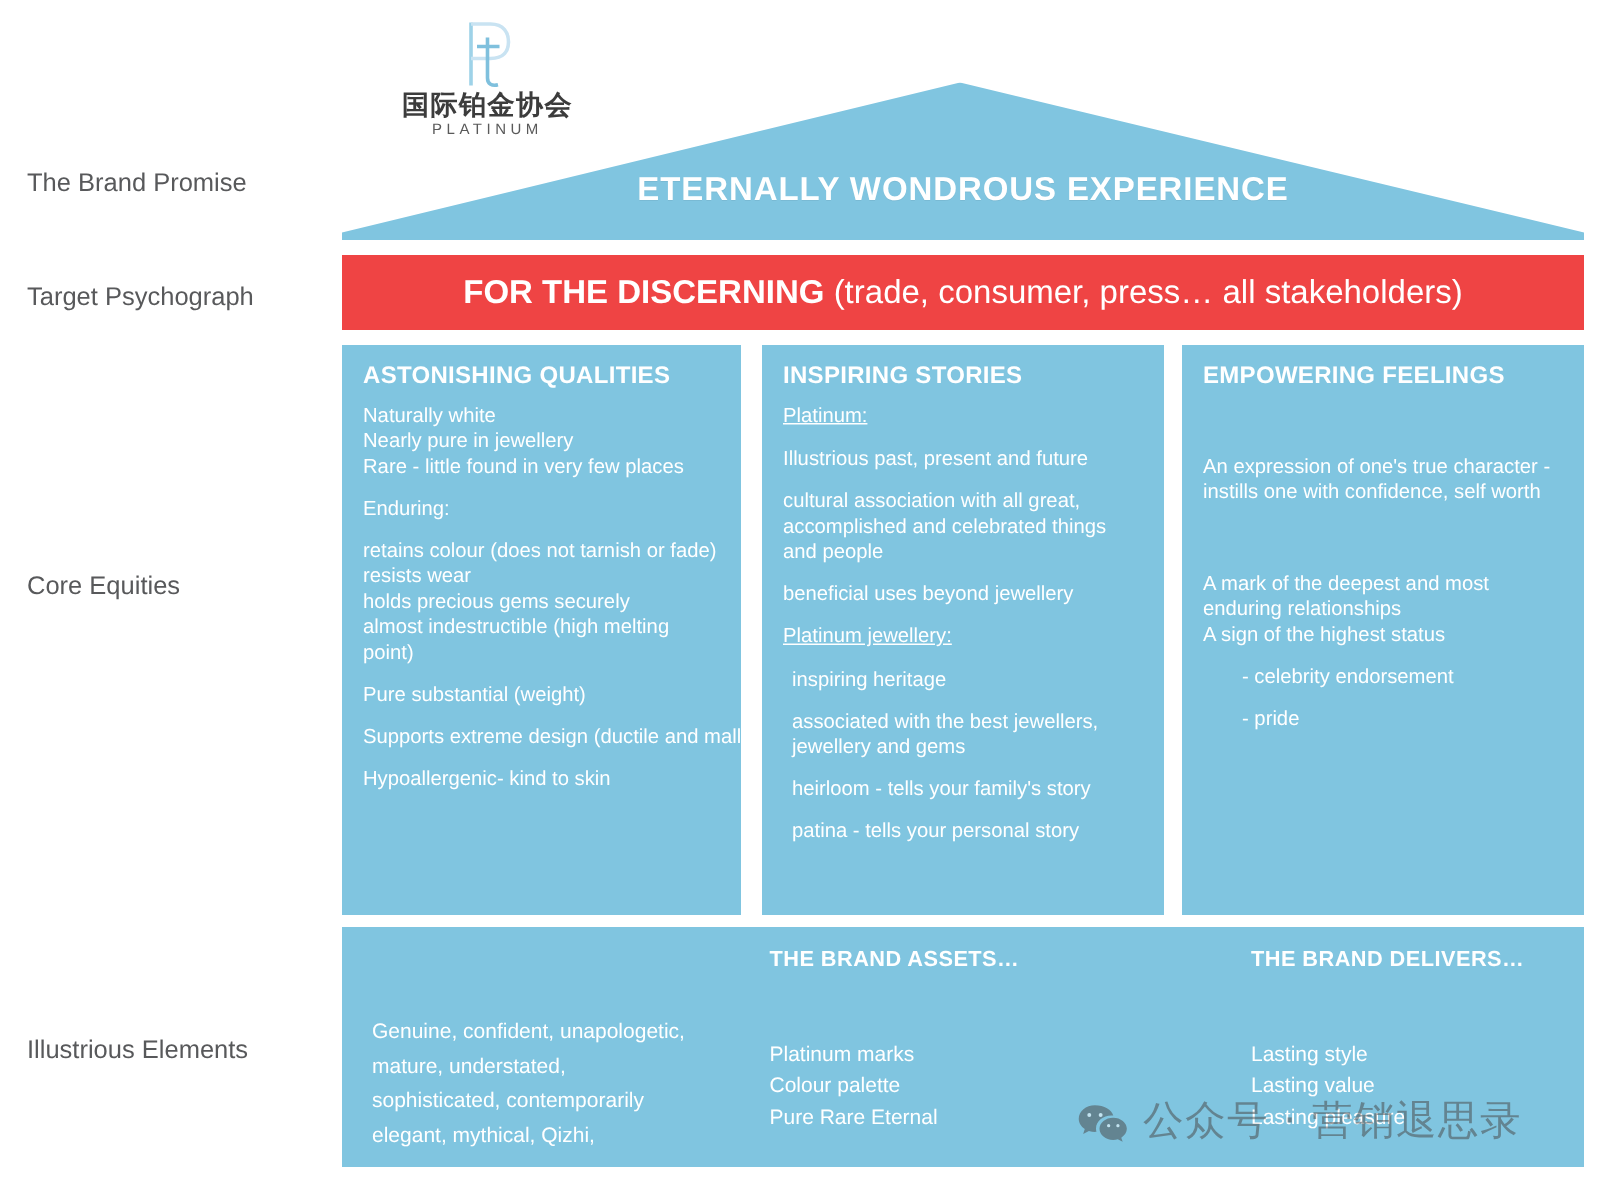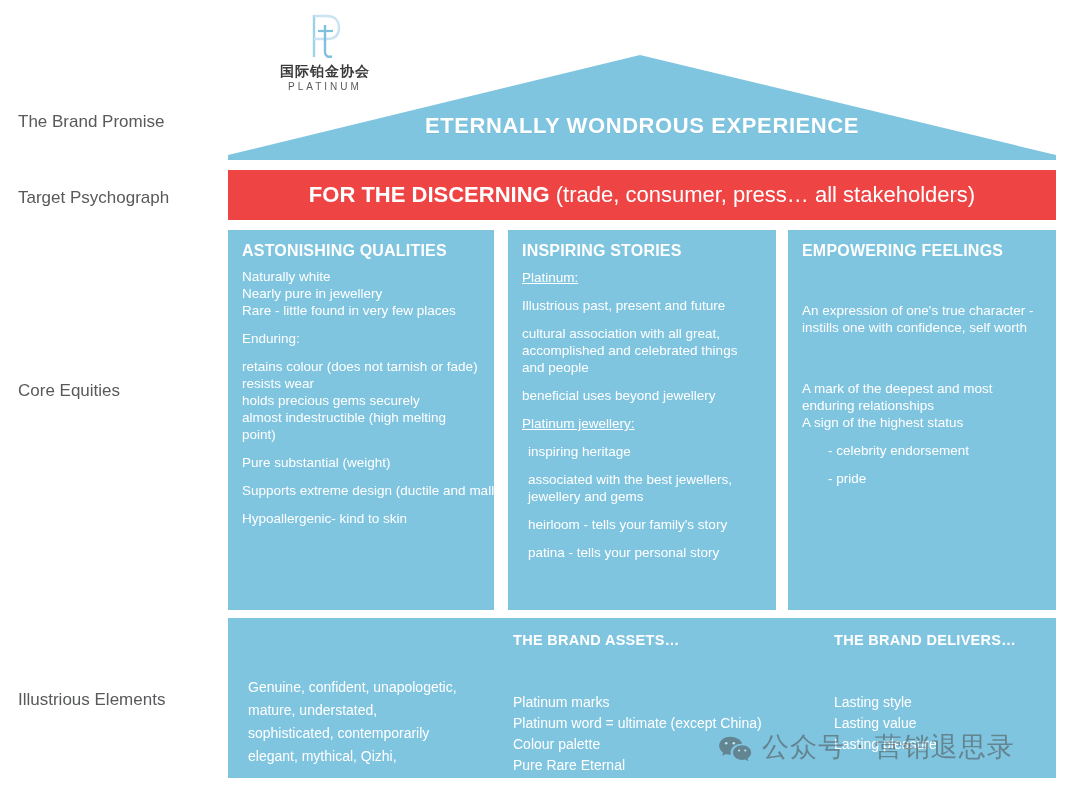--- a/index.html
+++ b/index.html
@@ -27,21 +27,21 @@
     text-align: center;
   }
   .logo-mark {
     height: 52px;
     display: flex;
     align-items: center;
     justify-content: center;
   }
   .logo-cn {
     font-family: "DejaVu Sans", sans-serif;
-    font-size: 14px;
+    font-size: 18px;
     font-weight: 700;
     letter-spacing: 1px;
     color: #3c3c3c;
     line-height: 18px;
   }
   .logo-en {
     font-family: "Liberation Sans", sans-serif;
     font-size: 10px;
     letter-spacing: 3px;
     color: #5a5a5a;
@@ -286,21 +286,20 @@
         <div class="fd-line">mature, understated,</div>
         <div class="fd-line">sophisticated, contemporarily</div>
         <div class="fd-line">elegant, mythical, Qizhi,</div>
       </div>
     </div>
 
     <div class="fd-col f2">
       <div class="fd-head">THE BRAND ASSETS…</div>
       <div class="fd-body">
         <div class="fd-line">Platinum marks</div>
-        <div class="fd-line">Platinum word = ultimate (except China)</div>
         <div class="fd-line">Colour palette</div>
         <div class="fd-line">Pure  Rare Eternal</div>
       </div>
     </div>
 
     <div class="fd-col f3">
       <div class="fd-head">THE BRAND DELIVERS…</div>
       <div class="fd-body">
         <div class="fd-line">Lasting style</div>
         <div class="fd-line">Lasting value</div>

